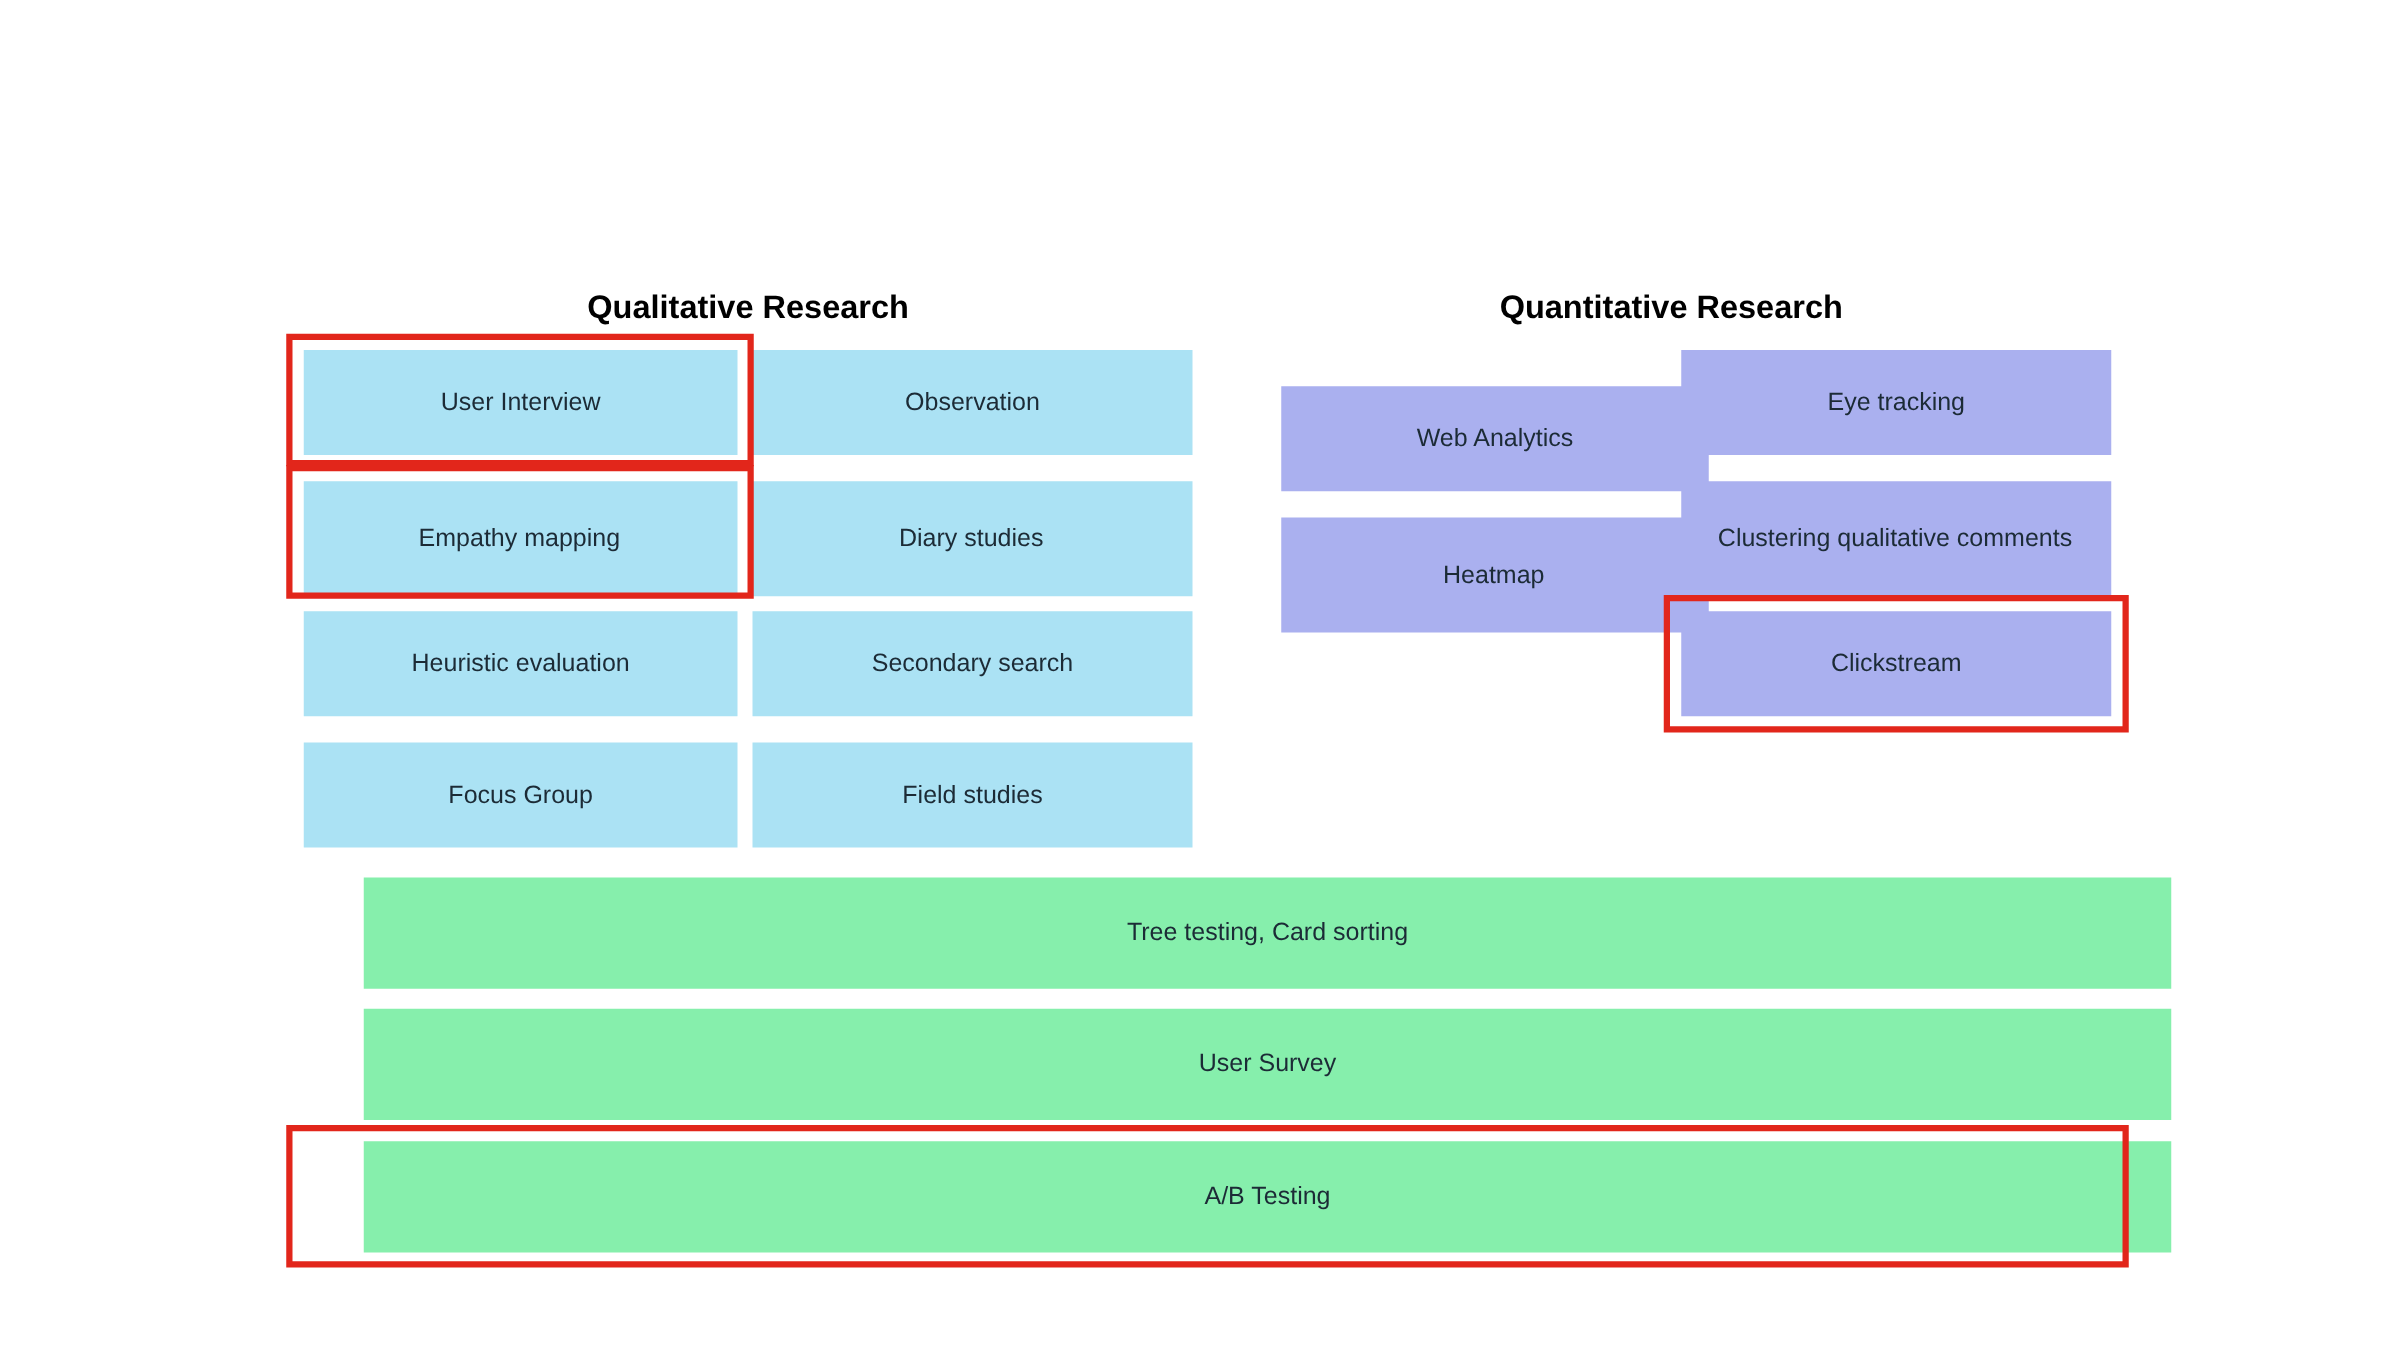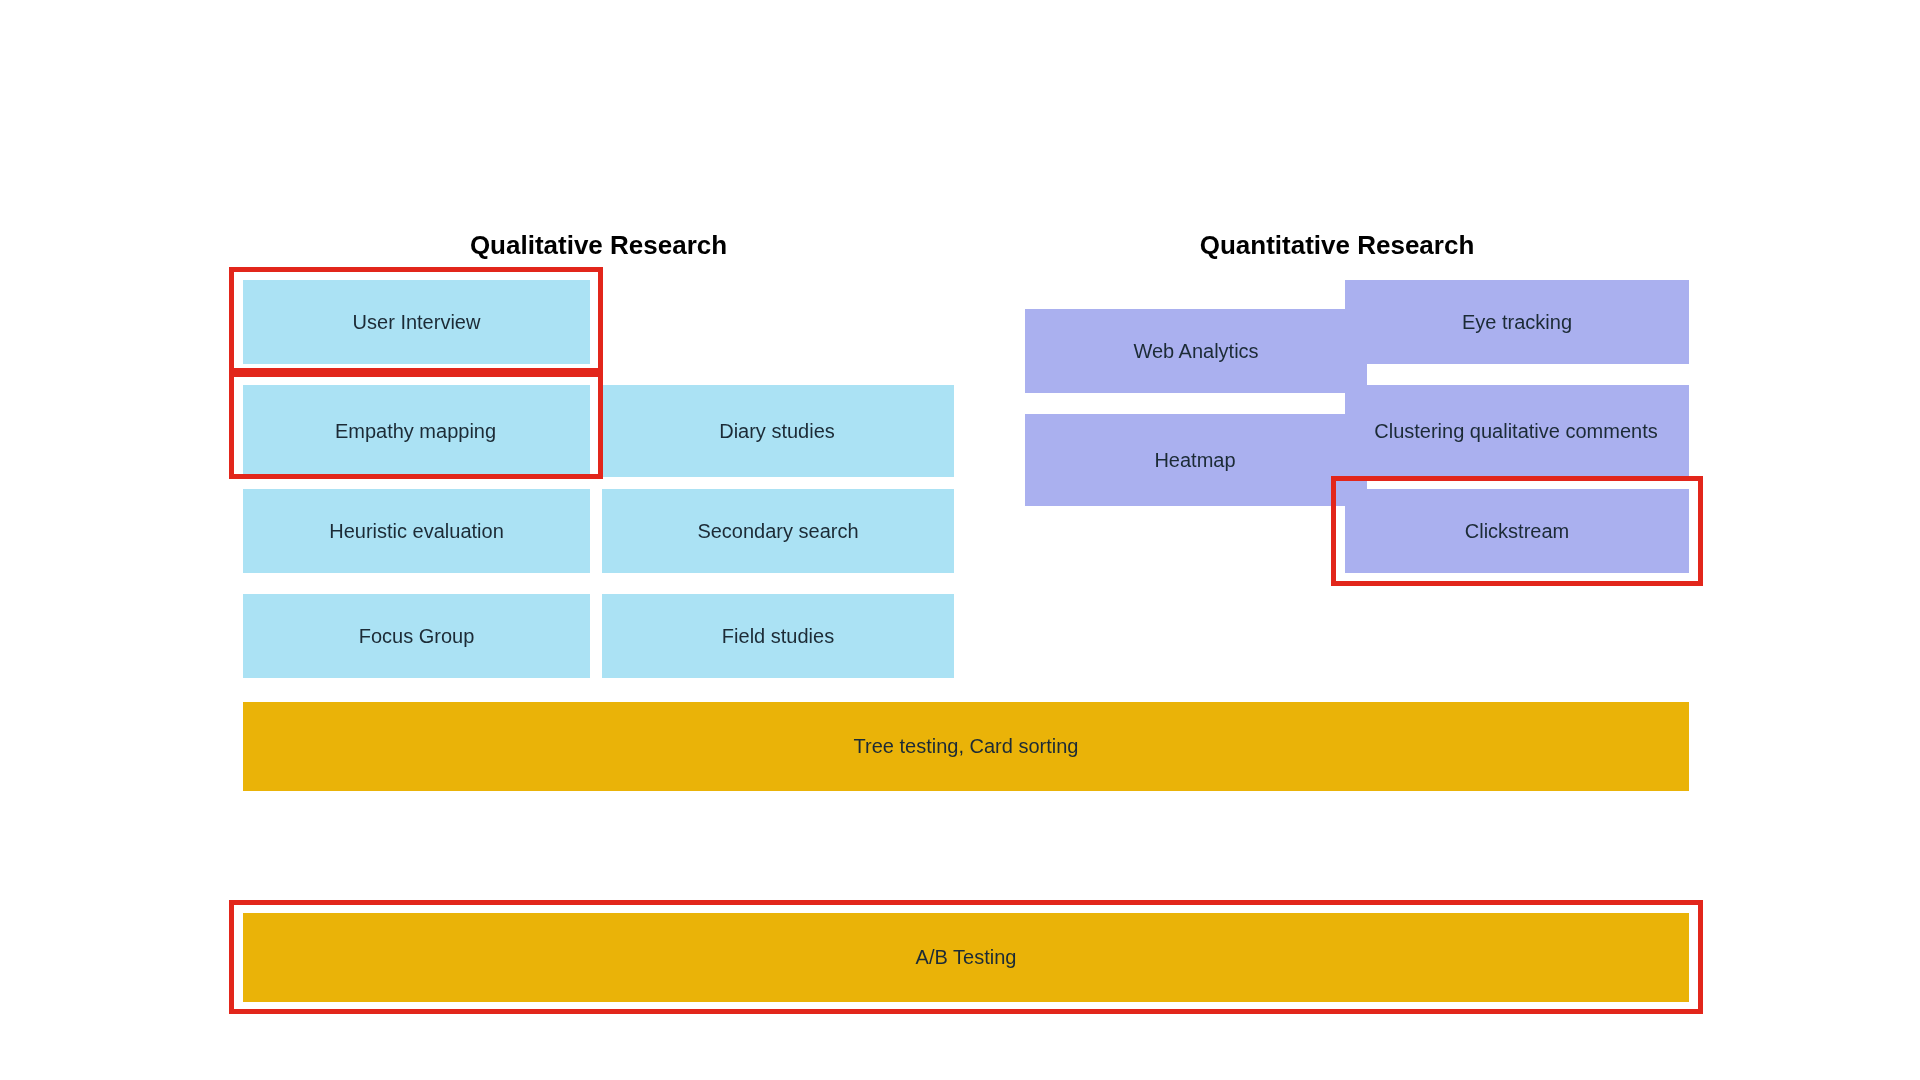--- a/index.html
+++ b/index.html
@@ -43,21 +43,21 @@
     justify-content: center;
     text-align: center;
     font-size: 20px;
     line-height: 1.25;
     color: #1c2b36;
     padding: 0 30px;
     box-sizing: border-box;
   }
   .box.qual  { background: #abe2f4; }
   .box.quant { background: #aab0ef; }
-  .box.shared{ background: #eab308; }
+  .box.shared{ background: #86efac; margin-left: 48px; }
 
   
   .c1 { left: 243px;  width: 347px; text-align: right; }
   .c2 { left: 602px;  width: 352px; }
   .c3 { left: 1025px;  width: 342px; margin-top: 29px; }
   .c4 { left: 1345px; width: 344px; }
   
   .r1 { top: 280px; height: 84px; }
   .r2 { top: 385px; height: 92px; padding-left: 28px; }
   .r3 { top: 489px; height: 84px; }
@@ -83,34 +83,36 @@
 </head>
 <body>
 
 <div class="canvas">
 
 
   <div class="col-header qual">Qualitative Research</div>
   <div class="col-header quant">Quantitative Research</div>
 
   <div class="box qual c1 r1">User Interview</div>
+  <div class="box qual c2 r1">Observation</div>
   <div class="box qual c1 r2">Empathy mapping</div>
   <div class="box qual c2 r2">Diary studies</div>
   <div class="box qual c1 r3">Heuristic evaluation</div>
   <div class="box qual c2 r3">Secondary search</div>
   <div class="box qual c1 r4">Focus Group</div>
   <div class="box qual c2 r4">Field studies</div>
 
   <div class="box quant c3 r1">Web Analytics</div>
   <div class="box quant c4 r1">Eye tracking</div>
   <div class="box quant c3 r2">Heatmap</div>
   <div class="box quant c4 r2">Clustering qualitative comments</div>
   <div class="box quant c4 r3">Clickstream</div>
 
   <div class="box shared wide g1">Tree testing, Card sorting</div>
+  <div class="box shared wide g2">User Survey</div>
   <div class="box shared wide g3">A/B Testing</div>
 
   <div class="outline o-user-interview"></div>
   <div class="outline o-empathy-mapping"></div>
   <div class="outline o-clickstream"></div>
   <div class="outline o-ab-testing"></div>
 
 </div>
 
 </body></html>

